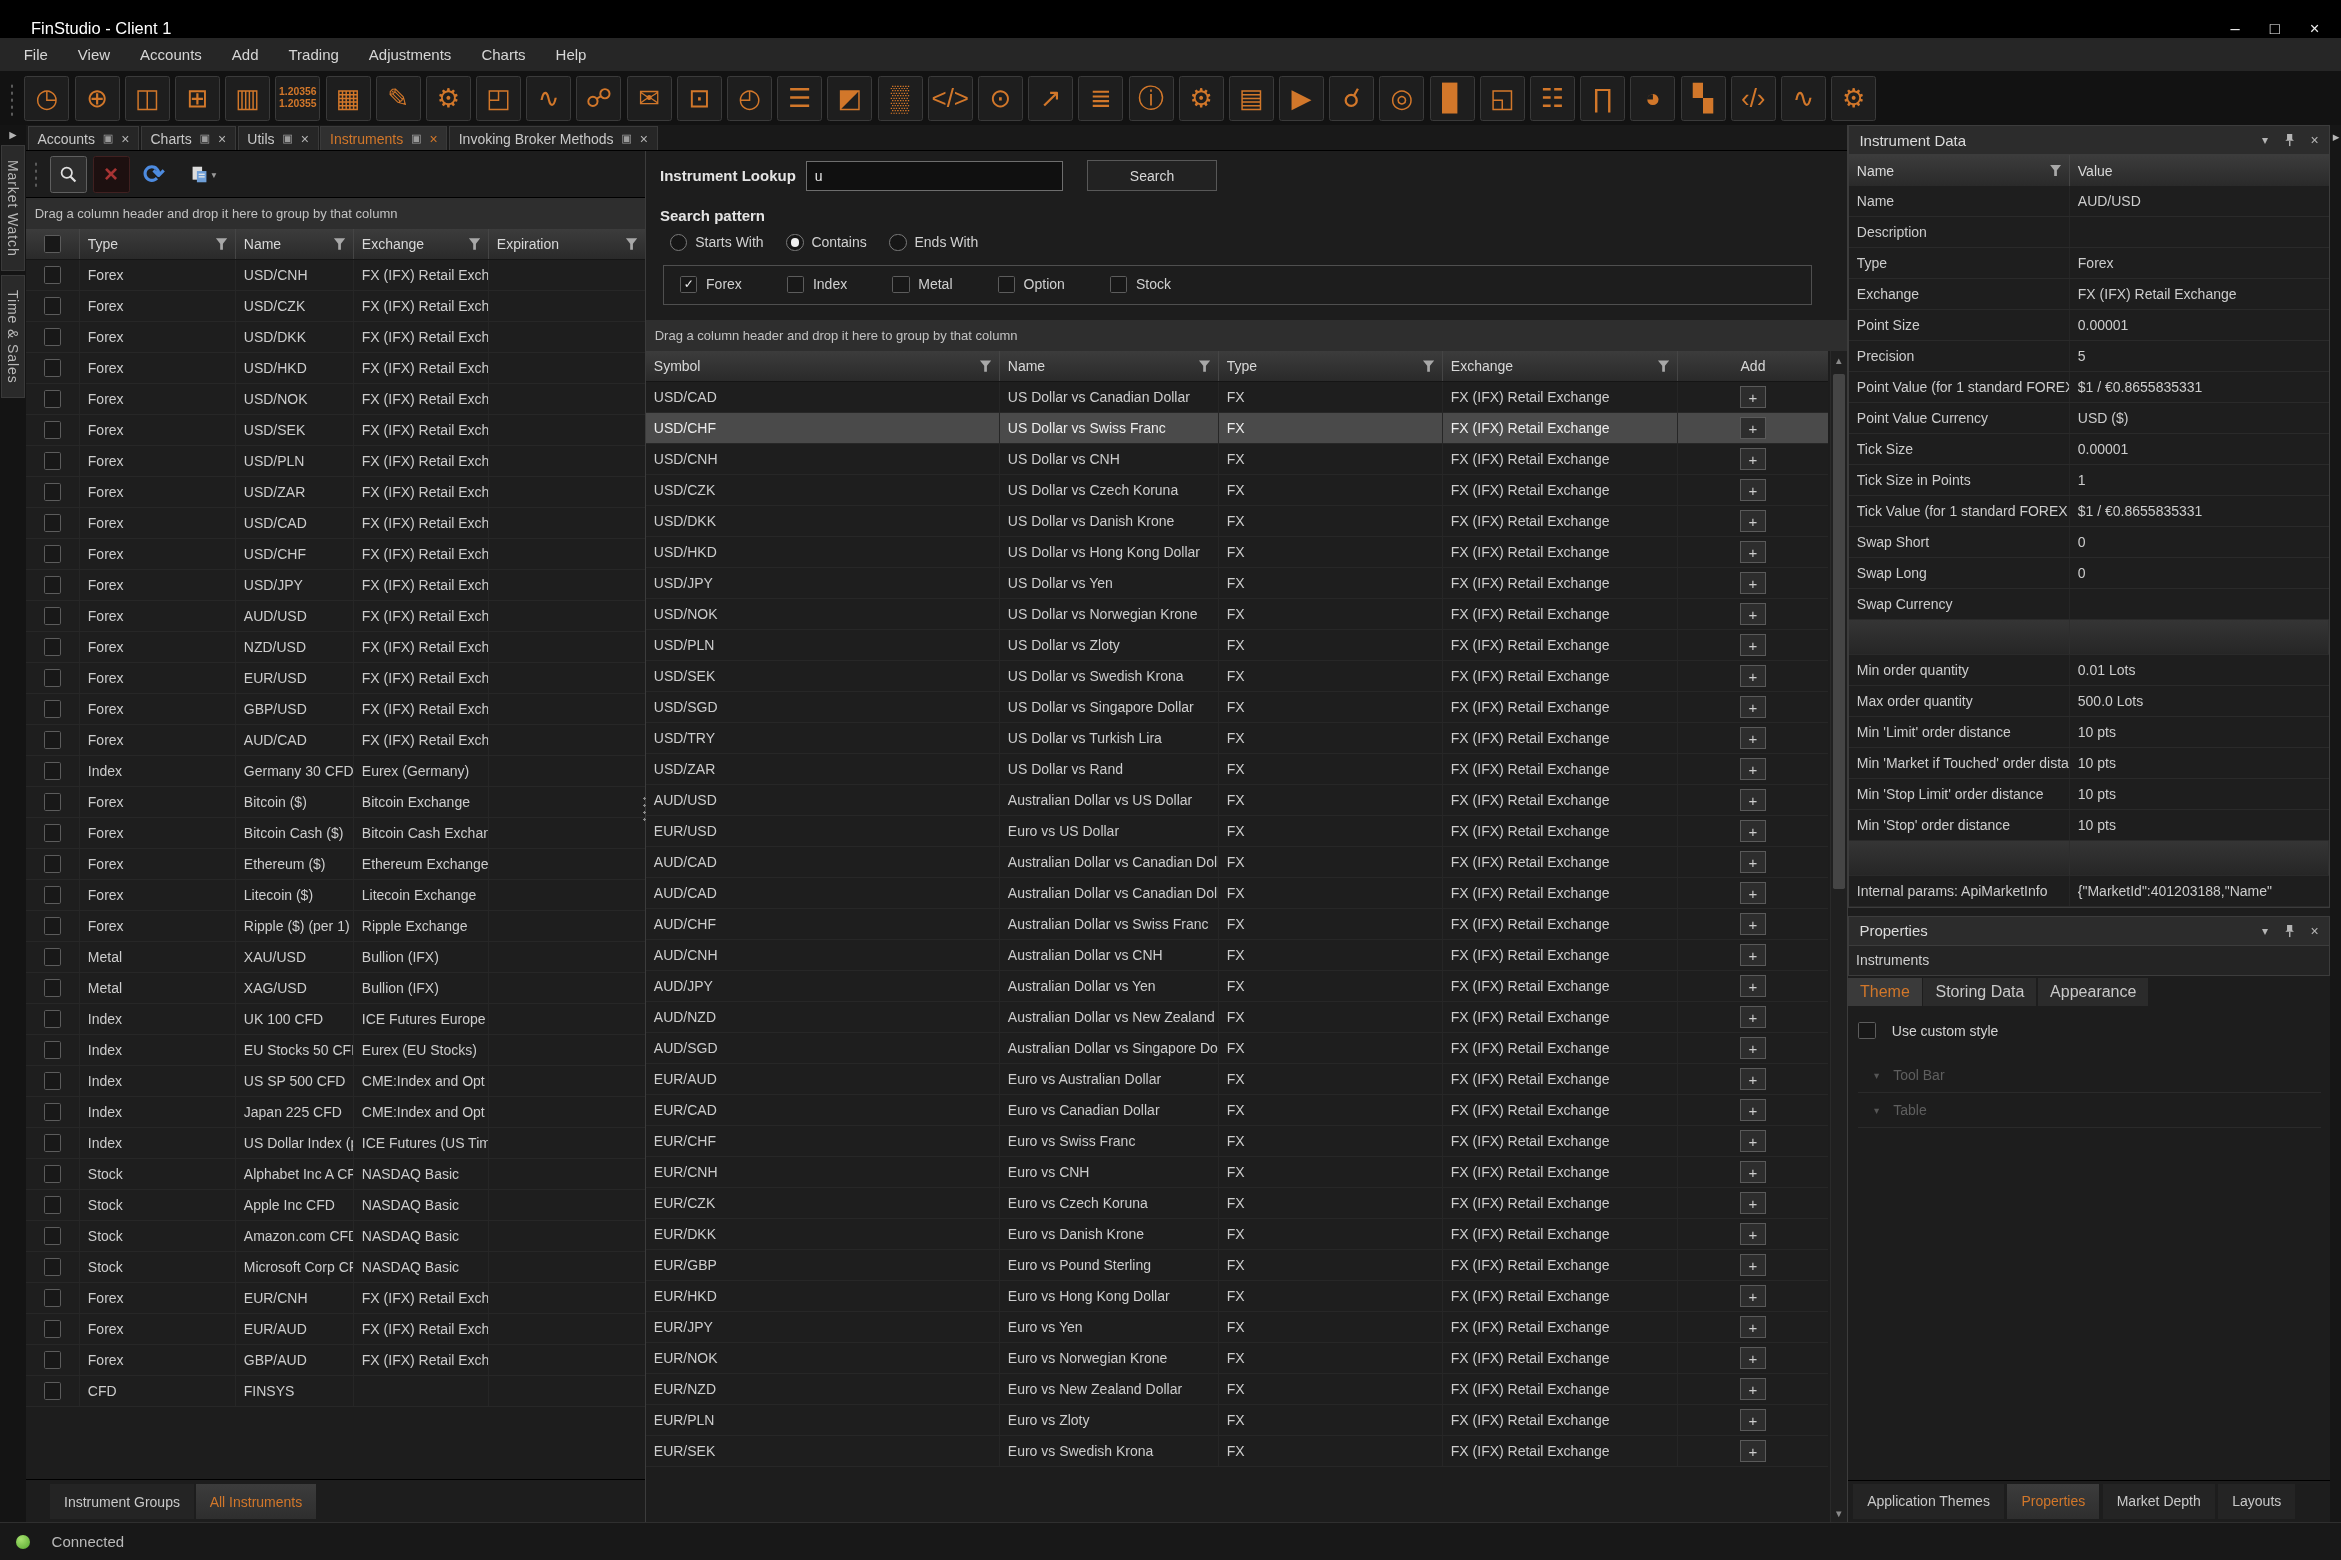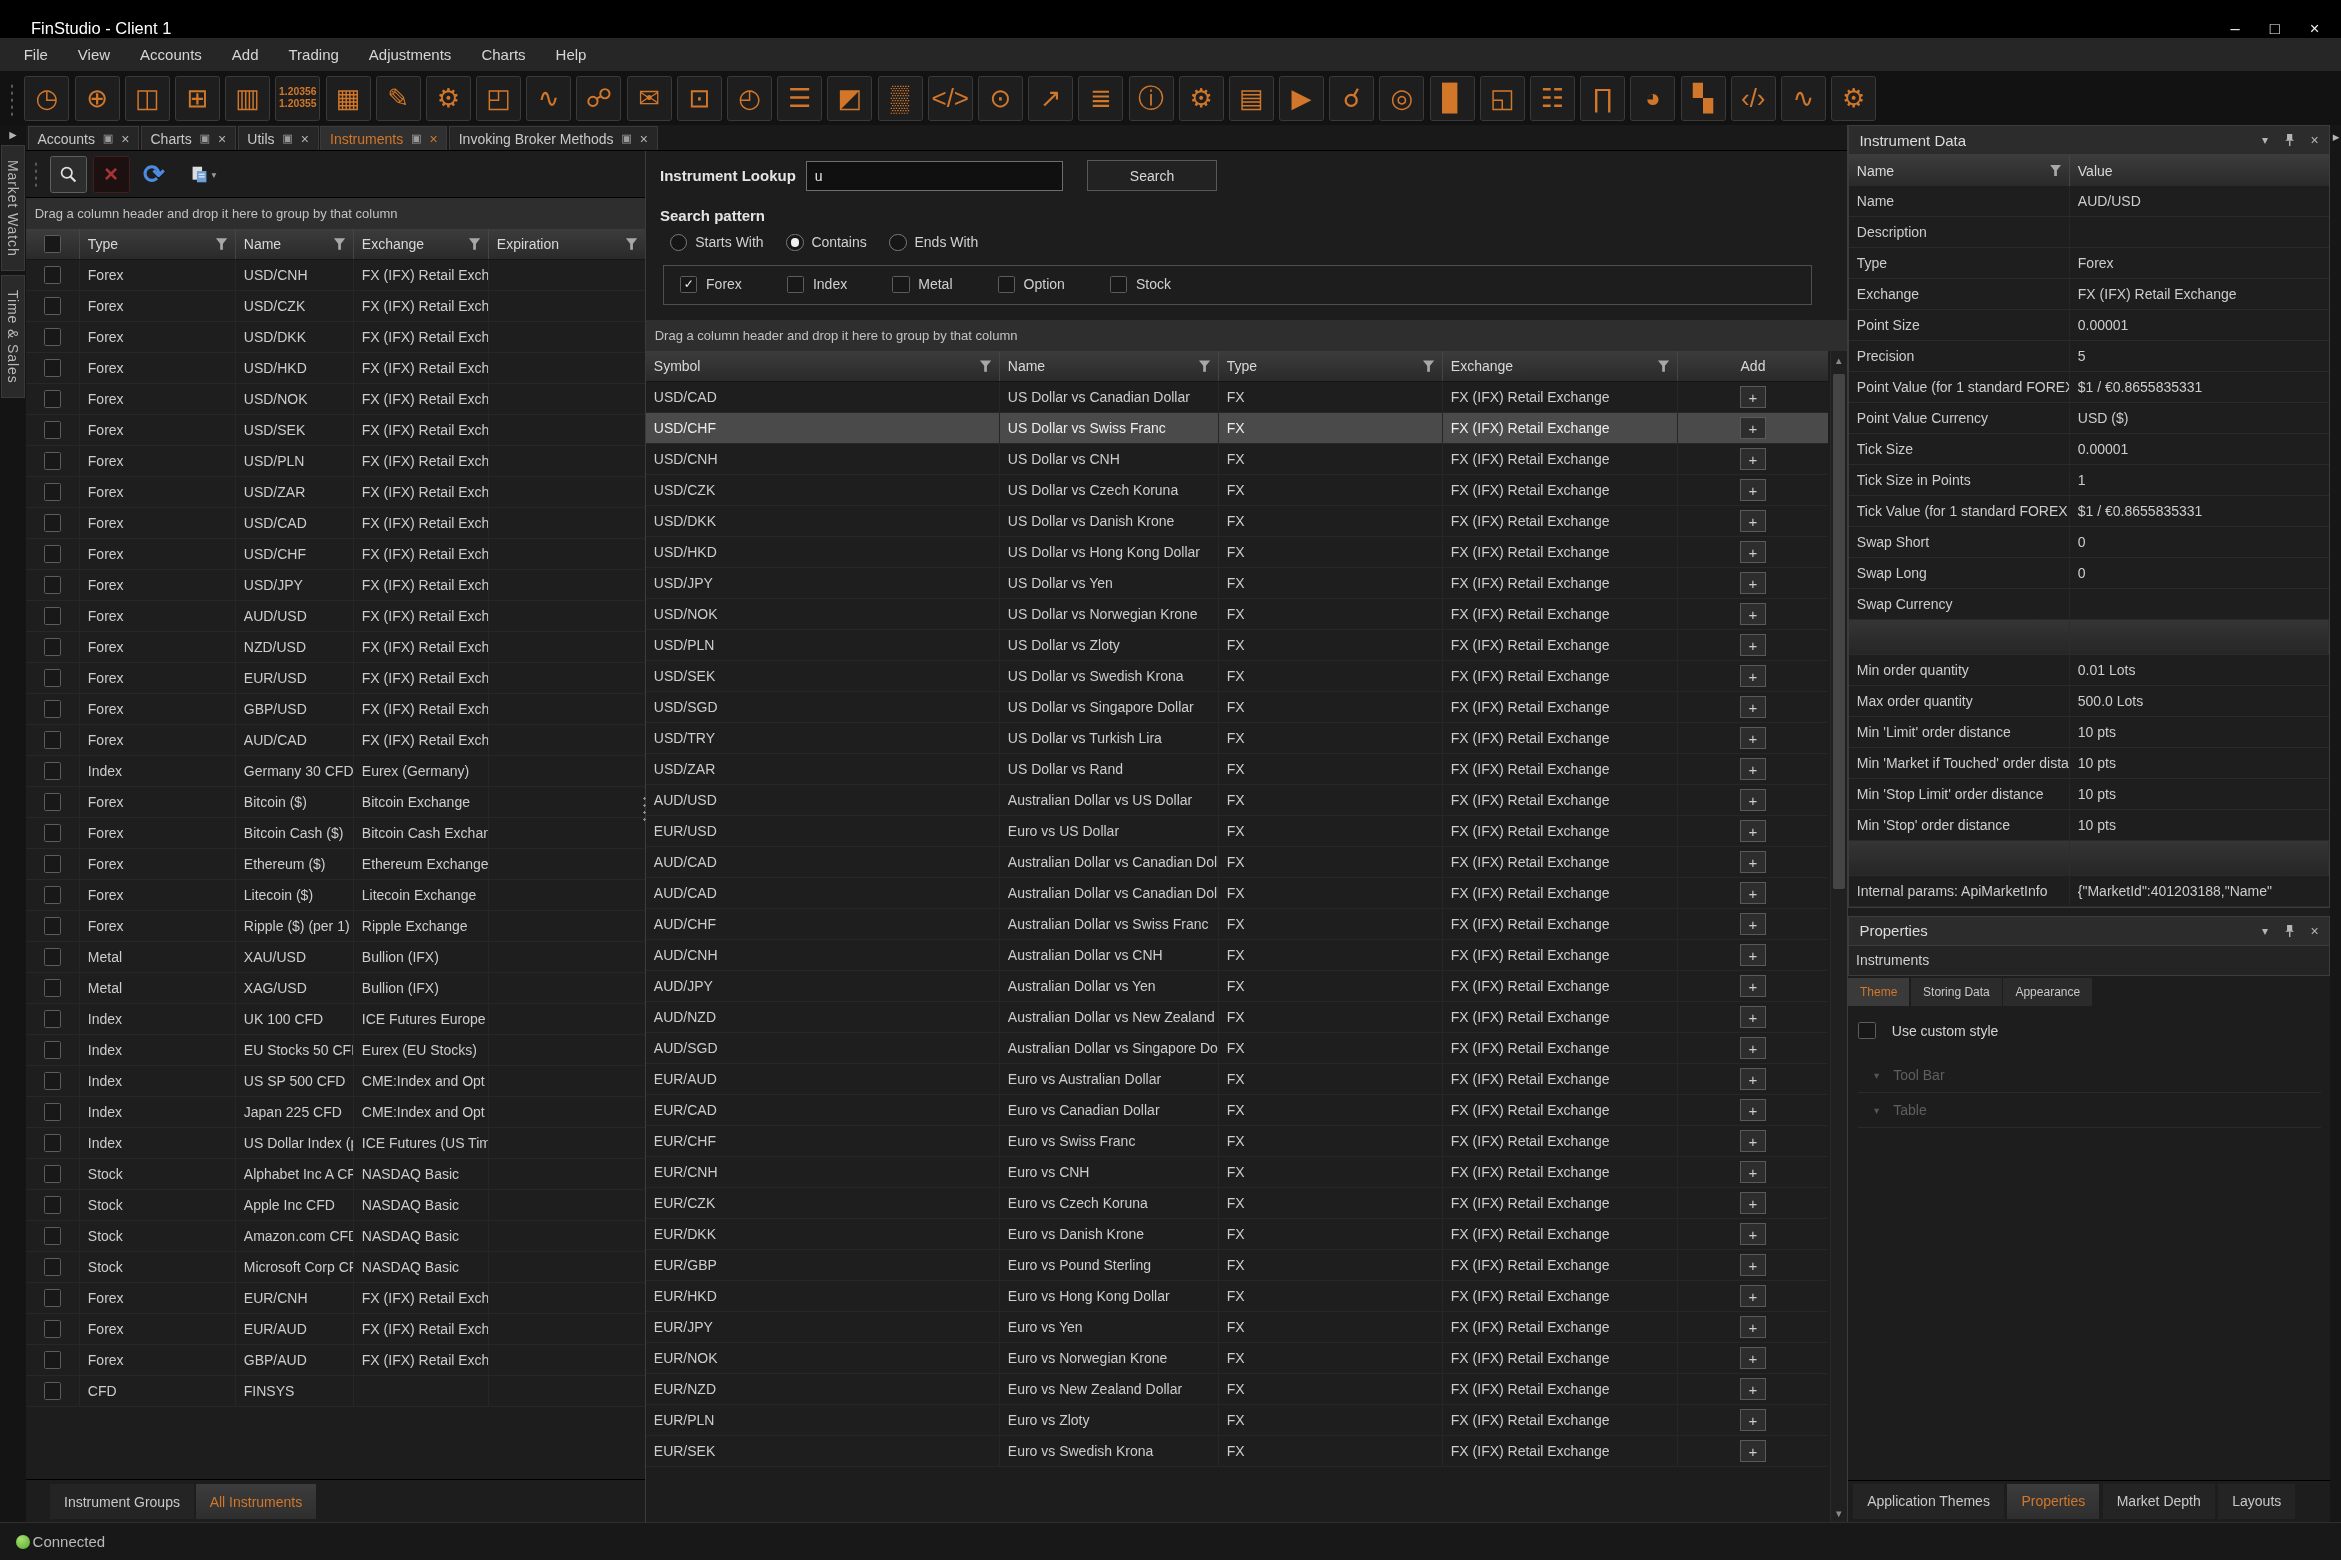--- a/index.html
+++ b/index.html
@@ -115,33 +115,33 @@
   .id-rows { border-left:0.9px solid #3c3c3c; border-right:0.9px solid #3c3c3c; border-bottom:0.9px solid #3c3c3c; flex:0 0 auto; }
   .id-row { height:31px; display:flex; align-items:stretch; border-bottom:0.9px solid #2a2a2a; font-size:14px; color:#cdcdcd; background:#1e1e1e; }
   .id-row.sep { height:35px; background:linear-gradient(#353535,#262626); }
   .id-row.sep .td { border-right:0.9px solid #2e2e2e; }
   .id-name { width:221px; }
   .id-value { flex:1; border-right:none; }
 
   .props { display:flex; flex-direction:column; margin-top:7.8px; flex:1 1 auto; min-height:0; }
   .props-sub { height:30px; border:0.9px solid #3c3c3c; border-top:none; display:flex; align-items:center; padding:0 7px; font-size:14px; color:#cfcfcf; background:#242424; flex:0 0 auto; }
   .props-tabs { display:flex; gap:1.7px; padding-top:2.6px; flex:0 0 auto; }
-  .ptab { height:28px; padding:0 12px; display:flex; align-items:center; font-size:12px; background:#2b2b2b; color:#c9c9c9; }
+  .ptab { height:28px; padding:0 12px; display:flex; align-items:center; font-size:16px; background:#2b2b2b; color:#c9c9c9; }
   .ptab.active { background:#3a3a3a; color:var(--accent,#d2772a); }
   .props-body { flex:1 1 auto; padding:15.6px 8.7px 0 10.4px; min-height:0; }
   .custom-style { display:flex; align-items:center; gap:16px; font-size:14px; color:#d5d5d5; margin-bottom:19px; }
   .sec-row { height:35px; display:flex; align-items:center; gap:14px; padding-left:15.6px; border-bottom:0.9px solid #2a2a2a; color:#5f5f5f; font-size:14px; }
   .sec-caret { font-size:10.4px; color:#555; }
 
   .right-bottom-tabs { height:42px; display:flex; align-items:flex-end; gap:3.5px; padding:0 0 3.5px 5.2px; border-top:0.9px solid #000; flex:0 0 auto; }
 
   .edgestrip { width:12px; background:#161616; display:flex; justify-content:center; padding-top:7px; flex:0 0 auto; color:#b5b5b5; font-size:8.7px; }
 
   
-  .statusbar { height:38px; background:#181818; border-top:1.7px solid #2f2f2f; display:flex; align-items:center; padding-left:15.6px; gap:3px; font-size:15px; color:#b9b9b9; flex:0 0 auto; }
+  .statusbar { height:38px; background:#181818; border-top:1.7px solid #2f2f2f; display:flex; align-items:center; padding-left:15.6px; gap:22px; font-size:15px; color:#b9b9b9; flex:0 0 auto; }
   .dot { width:14px; height:14px; border-radius:50%; background:radial-gradient(circle at 35% 30%, #a8e270, var(--green,#55a82e)); }
 </style>
 </head>
 <body>
 
 <div class="window">
 
   <div class="titlebar">
     <span class="title">FinStudio - Client 1</span>
     <div class="win-controls">

